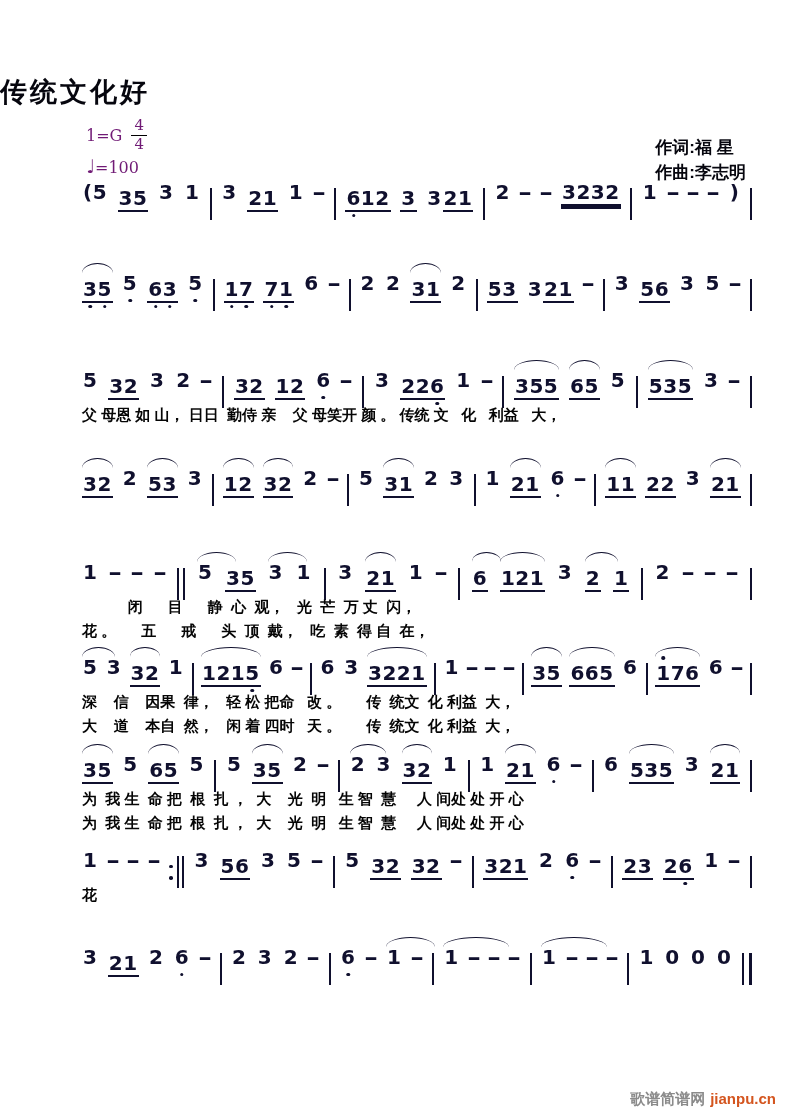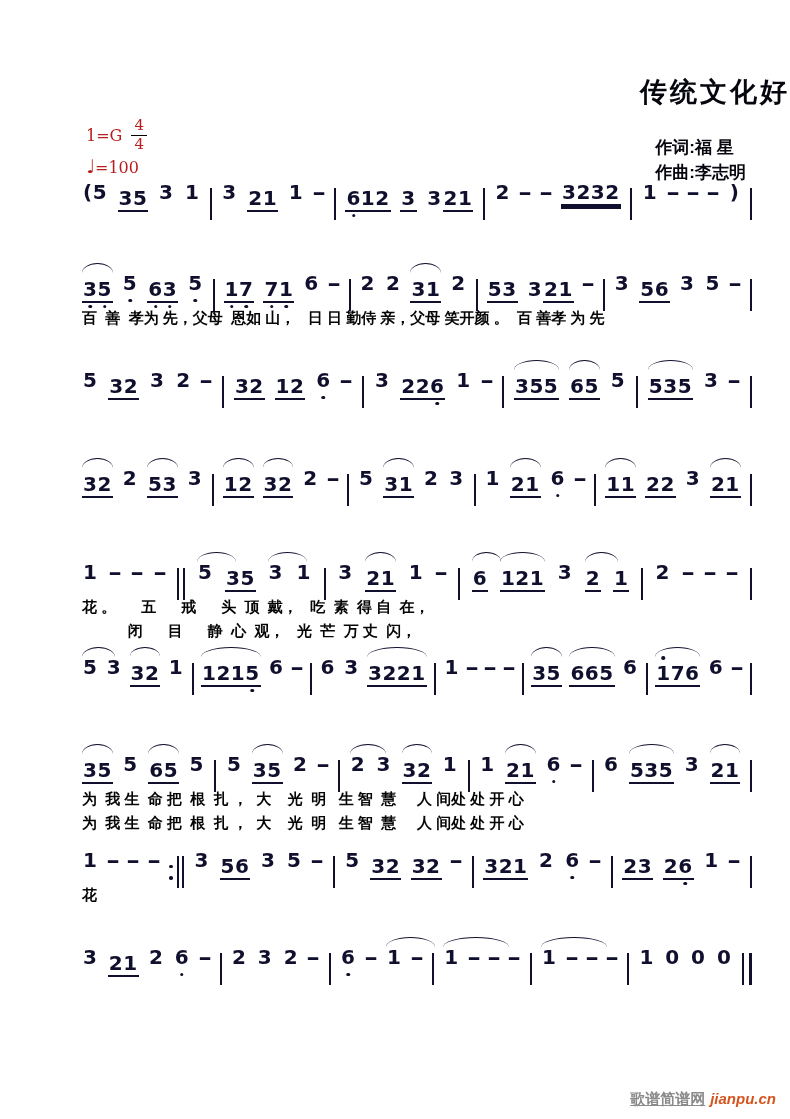--- a/index.html
+++ b/index.html
@@ -1,23 +1,23 @@
 <!DOCTYPE html>
 <html><head>
 <meta charset="utf-8">
 <style>
   html,body{margin:0;padding:0;}
   body{background:#fff;}
   .page{position:relative;width:790px;height:1119px;background:#ffffff;overflow:hidden;
         font-family:"Liberation Sans","DejaVu Sans",sans-serif;color:#000;}
   
-  .title{position:absolute;top:74px;left:0;width:100%;text-align:right;
+  .title{position:absolute;top:74px;left:0;width:100%;text-align:left;
          font-size:27px;font-weight:bold;letter-spacing:3px;color:#06060e;}
   .keysig{position:absolute;left:86px;top:118px;font-family:"DejaVu Serif","Liberation Serif",serif;
-          font-size:16px;color:#b91c1c;}
+          font-size:16px;color:#701a75;}
   .keyrow{display:flex;align-items:center;gap:9px;}
   .meter{display:inline-flex;flex-direction:column;align-items:center;font-size:15px;line-height:1.05;}
   .meter .num{padding:0 3px 1px;border-bottom:1.4px solid #000;}
   .meter .den{padding-top:1px;}
   .temporow{margin-top:2px;font-size:16px;}
   .temporow .qn{font-size:19px;}
   .credits{position:absolute;right:44px;top:136px;font-weight:bold;font-size:17px;line-height:1.45;
            text-align:left;color:#06060e;}
   
   #score .system{position:absolute;left:82px;right:38px;}
@@ -52,22 +52,22 @@
   .b-d{width:4px;border-left:2px solid currentColor;border-right:2px solid currentColor;}
   .b-f{width:5px;border-left:2px solid currentColor;border-right:3.5px solid currentColor;}
   .b-re{display:inline-flex;align-items:center;gap:4px;border:none;width:auto;}
   .rdots{display:flex;flex-direction:column;gap:8px;}
   .rdots i{width:3.5px;height:3.5px;border-radius:50%;background:currentColor;}
   .dbl{width:3px;height:32px;border-left:2px solid currentColor;border-right:2px solid currentColor;}
   .lyr{white-space:pre;margin-top:7px;font-size:15px;font-weight:600;line-height:1.1;color:#050505;}
   
   .pagenum{position:absolute;top:1032px;left:0;width:100%;text-align:center;font-size:14px;color:#222;}
   .watermark{position:absolute;top:1090px;right:14px;font-size:15px;}
-  .wm-name{font-weight:600;text-decoration:underline;}
-  .wm-url{font-weight:bold;margin-left:5px;font-style:italic;}
+  .wm-name{font-weight:600;}
+  .wm-url{font-weight:bold;margin-left:5px;}
 </style>
 </head>
 <body>
 
 <div class="page">
 
   <div class="title">传统文化好</div>
 
   <div class="keysig">
     <div class="keyrow">
@@ -138,21 +138,20 @@
           <span class="tok"><span class="nw"><span class="ch">3</span></span><span class="nw u1"><span class="ch">2</span><span class="ch">1</span></span></span>
           <span class="tok dash"><span class="nw"><span class="ch">-</span></span></span>
           <span class="bar b-s"></span>
           <span class="tok"><span class="nw"><span class="ch">3</span></span></span>
           <span class="tok"><span class="nw u1"><span class="ch">5</span><span class="ch">6</span></span></span>
           <span class="tok"><span class="nw"><span class="ch">3</span></span></span>
           <span class="tok"><span class="nw"><span class="ch">5</span></span></span>
           <span class="tok dash"><span class="nw"><span class="ch">-</span></span></span>
           <span class="bar b-s"></span>
         </div>
-        <div class="lyr">百  善  孝为 先，父母  恩如 山，   日 日 勤侍 亲，父母 笑开颜 。  百 善孝 为 先</div>
       </div>
       <div class="system">
         <div class="notes">
           <span class="tok"><span class="nw"><span class="ch">5</span></span></span>
           <span class="tok"><span class="nw u1"><span class="ch">3</span><span class="ch">2</span></span></span>
           <span class="tok"><span class="nw"><span class="ch">3</span></span></span>
           <span class="tok"><span class="nw"><span class="ch">2</span></span></span>
           <span class="tok dash"><span class="nw"><span class="ch">-</span></span></span>
           <span class="bar b-s"></span>
           <span class="tok"><span class="nw u1"><span class="ch">3</span><span class="ch">2</span></span></span>
@@ -167,20 +166,21 @@
           <span class="bar b-s"></span>
           <span class="tok"><i class="arcline" style="width: 100%;"></i><span class="nw u1"><span class="ch">3</span><span class="ch">5</span><span class="ch">5</span></span></span>
           <span class="tok"><i class="arcline" style="width: 100%;"></i><span class="nw u1"><span class="ch">6</span><span class="ch">5</span></span></span>
           <span class="tok"><span class="nw"><span class="ch">5</span></span></span>
           <span class="bar b-s"></span>
           <span class="tok"><i class="arcline" style="width: 100%;"></i><span class="nw u1"><span class="ch">5</span><span class="ch">3</span><span class="ch">5</span></span></span>
           <span class="tok"><span class="nw"><span class="ch">3</span></span></span>
           <span class="tok dash"><span class="nw"><span class="ch">-</span></span></span>
           <span class="bar b-s"></span>
         </div>
+        <div class="lyr">父 母恩 如 山， 日日  勤侍 亲    父 母笑开 颜 。 传统 文   化   利益   大，</div>
       </div>
       <div class="system">
         <div class="notes">
           <span class="tok"><i class="arcline" style="width: 100%;"></i><span class="nw u1"><span class="ch">3</span><span class="ch">2</span></span></span>
           <span class="tok"><span class="nw"><span class="ch">2</span></span></span>
           <span class="tok"><i class="arcline" style="width: 100%;"></i><span class="nw u1"><span class="ch">5</span><span class="ch">3</span></span></span>
           <span class="tok"><span class="nw"><span class="ch">3</span></span></span>
           <span class="bar b-s"></span>
           <span class="tok"><i class="arcline" style="width: 100%;"></i><span class="nw u1"><span class="ch">1</span><span class="ch">2</span></span></span>
           <span class="tok"><i class="arcline" style="width: 100%;"></i><span class="nw u1"><span class="ch">3</span><span class="ch">2</span></span></span>
@@ -226,22 +226,22 @@
           <span class="tok"><span class="nw"><span class="ch">3</span></span></span>
           <span class="tok"><i class="arcline" style="width: 200%;"></i><span class="nw u1"><span class="ch">2</span></span></span>
           <span class="tok"><span class="nw u1"><span class="ch">1</span></span></span>
           <span class="bar b-s"></span>
           <span class="tok"><span class="nw"><span class="ch">2</span></span></span>
           <span class="tok dash"><span class="nw"><span class="ch">-</span></span></span>
           <span class="tok dash"><span class="nw"><span class="ch">-</span></span></span>
           <span class="tok dash"><span class="nw"><span class="ch">-</span></span></span>
           <span class="bar b-s"></span>
         </div>
+        <div class="lyr">           闭      目      静  心  观，   光  芒  万 丈  闪，</div>
         <div class="lyr">花 。      五      戒      头  顶  戴，   吃  素  得 自  在，</div>
-        <div class="lyr">           闭      目      静  心  观，   光  芒  万 丈  闪，</div>
       </div>
       <div class="system">
         <div class="notes">
           <span class="tok"><i class="arcline" style="width: 200%;"></i><span class="nw"><span class="ch">5</span></span></span>
           <span class="tok"><span class="nw"><span class="ch">3</span></span></span>
           <span class="tok"><i class="arcline" style="width: 100%;"></i><span class="nw u1"><span class="ch">3</span><span class="ch">2</span></span></span>
           <span class="tok"><span class="nw"><span class="ch">1</span></span></span>
           <span class="bar b-s"></span>
           <span class="tok"><i class="arcline" style="width: 100%;"></i><span class="nw u1"><span class="ch">1</span><span class="ch">2</span><span class="ch">1</span><span class="ch ld">5</span></span></span>
           <span class="tok"><span class="nw"><span class="ch">6</span></span></span>
@@ -258,20 +258,22 @@
           <span class="bar b-s"></span>
           <span class="tok"><i class="arcline" style="width: 100%;"></i><span class="nw u1"><span class="ch">3</span><span class="ch">5</span></span></span>
           <span class="tok"><i class="arcline" style="width: 100%;"></i><span class="nw u1"><span class="ch">6</span><span class="ch">6</span><span class="ch">5</span></span></span>
           <span class="tok"><span class="nw"><span class="ch">6</span></span></span>
           <span class="bar b-s"></span>
           <span class="tok"><i class="arcline" style="width: 100%;"></i><span class="nw u1"><span class="ch hd">1</span><span class="ch">7</span><span class="ch">6</span></span></span>
           <span class="tok"><span class="nw"><span class="ch">6</span></span></span>
           <span class="tok dash"><span class="nw"><span class="ch">-</span></span></span>
           <span class="bar b-s"></span>
         </div>
+        <div class="lyr">深    信    因果  律，   轻 松 把命   改 。      传  统文  化 利益  大，</div>
+        <div class="lyr">大    道    本自  然，   闲 着 四时   天 。      传  统文  化 利益  大，</div>
       </div>
       <div class="system">
         <div class="notes">
           <span class="tok"><i class="arcline" style="width: 100%;"></i><span class="nw u1"><span class="ch">3</span><span class="ch">5</span></span></span>
           <span class="tok"><span class="nw"><span class="ch">5</span></span></span>
           <span class="tok"><i class="arcline" style="width: 100%;"></i><span class="nw u1"><span class="ch">6</span><span class="ch">5</span></span></span>
           <span class="tok"><span class="nw"><span class="ch">5</span></span></span>
           <span class="bar b-s"></span>
           <span class="tok"><span class="nw"><span class="ch">5</span></span></span>
           <span class="tok"><i class="arcline" style="width: 100%;"></i><span class="nw u1"><span class="ch">3</span><span class="ch">5</span></span></span>

